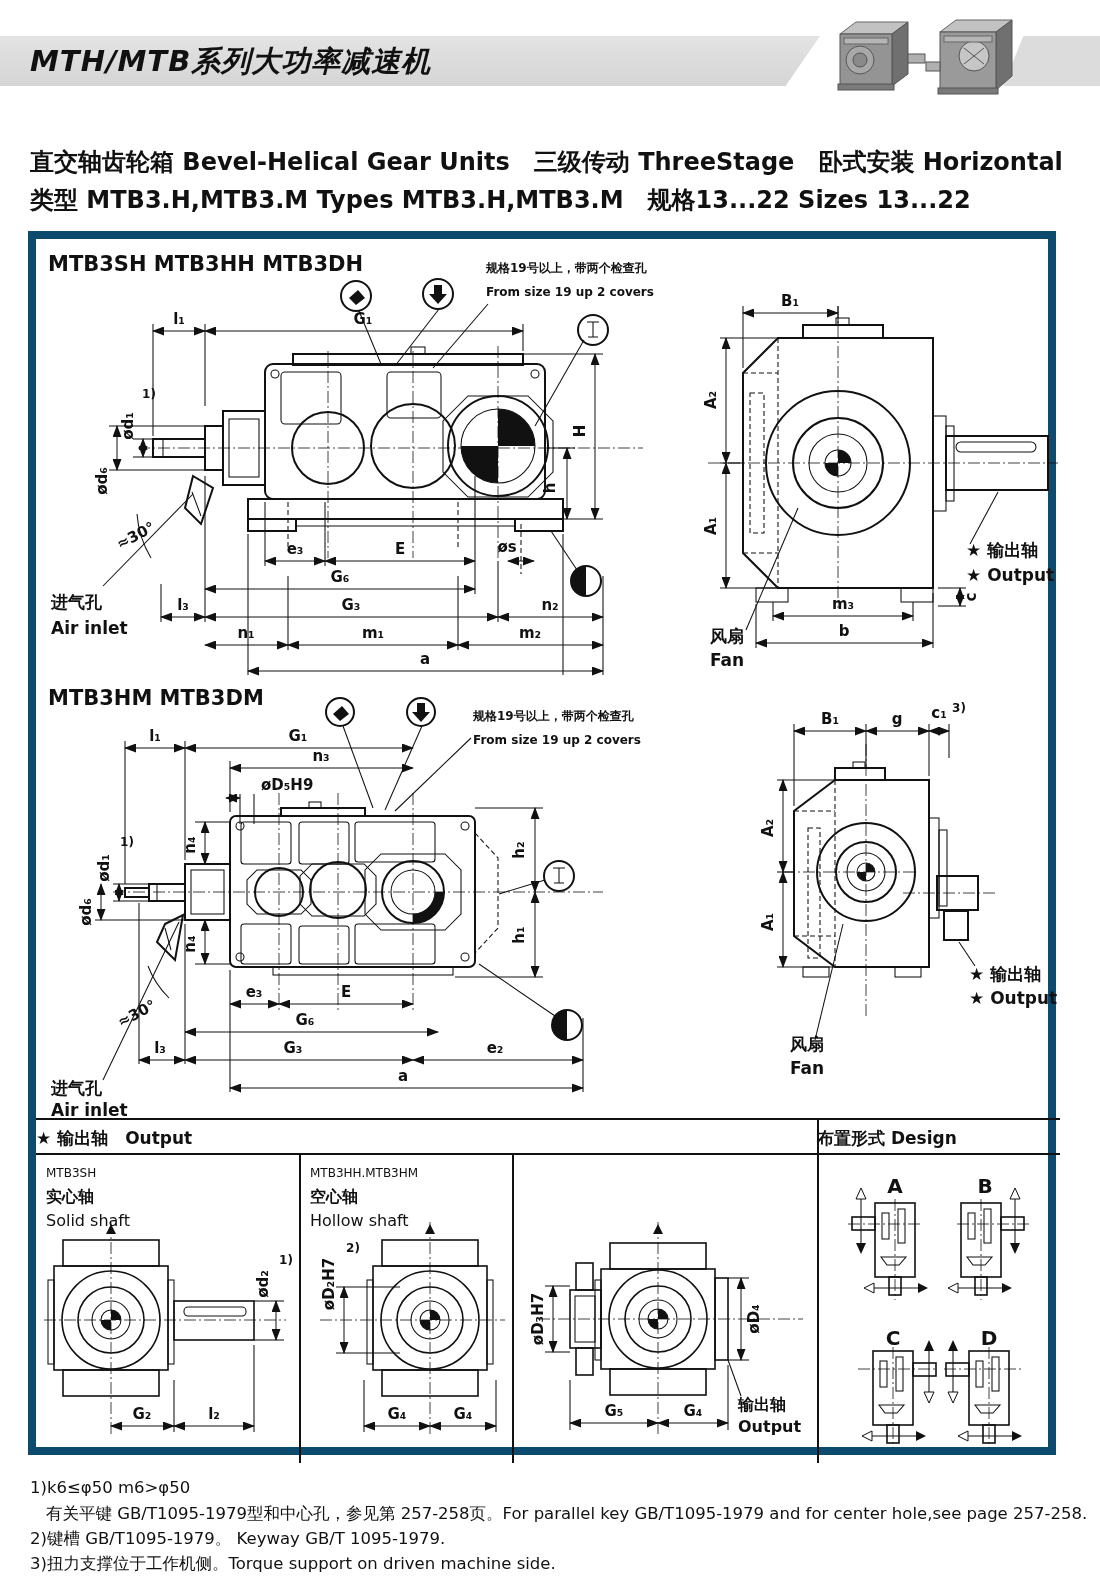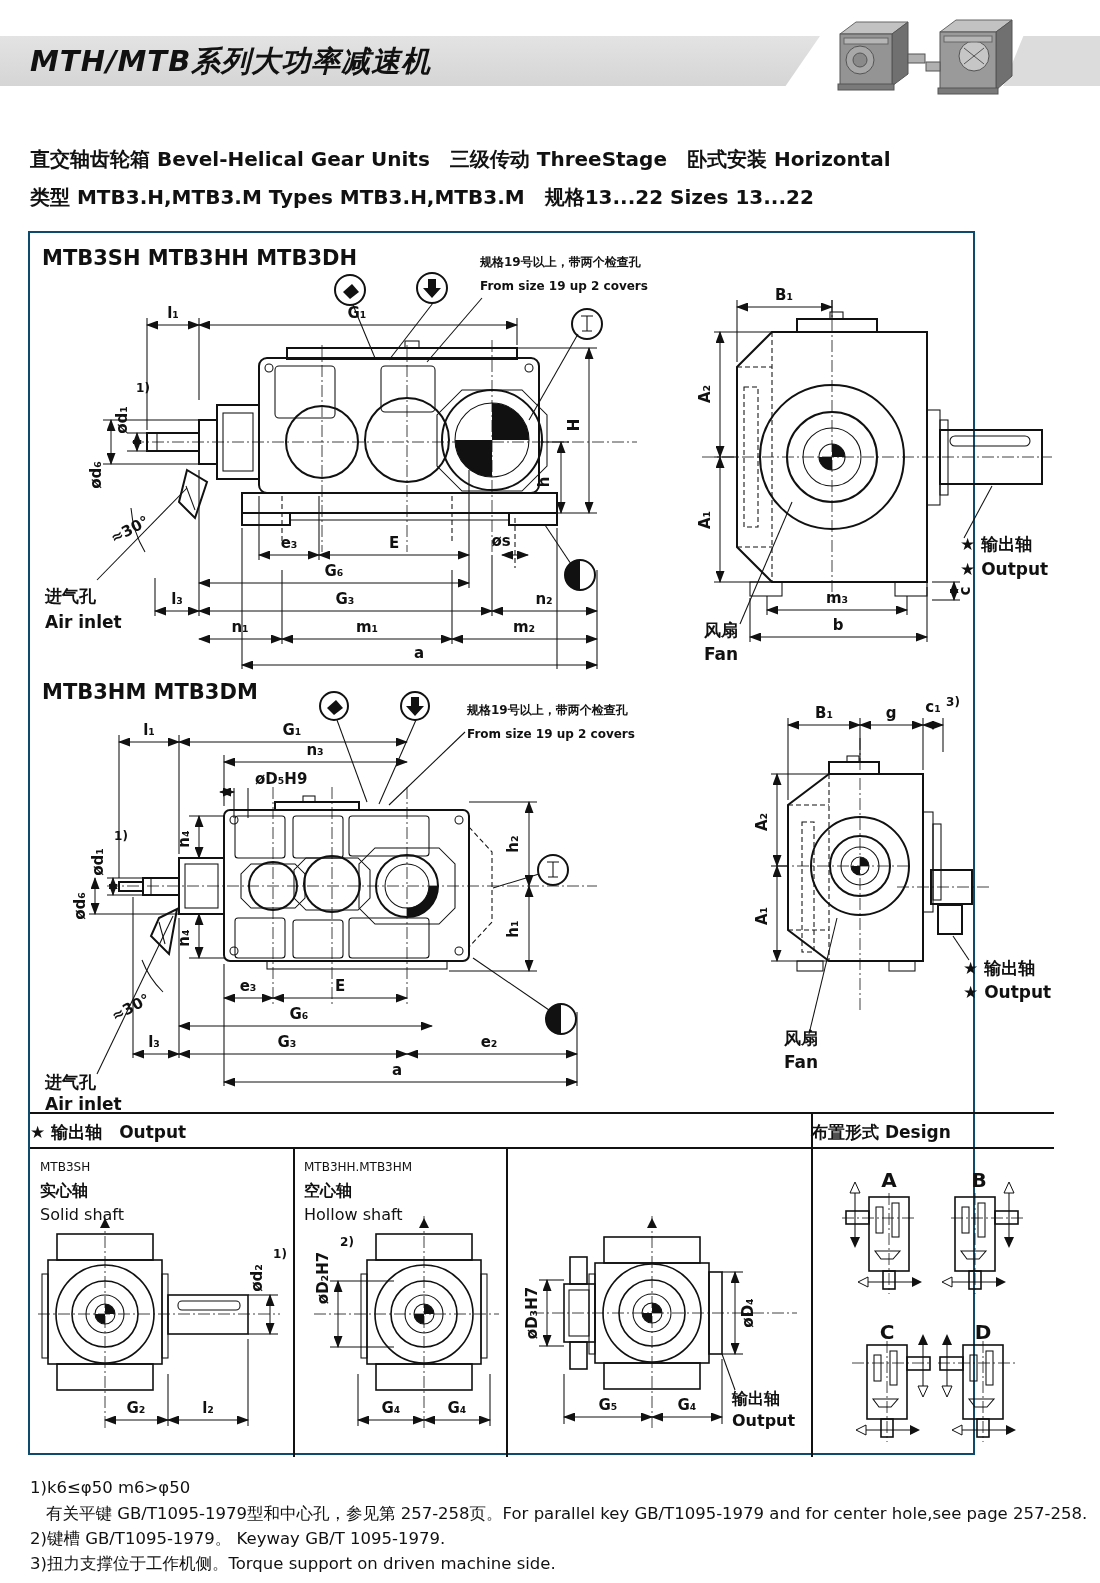--- a/index.html
+++ b/index.html
@@ -7,24 +7,24 @@
        font-family:"DejaVu Sans","Liberation Sans",sans-serif}
   .abs{position:absolute}
   
   .band1{position:absolute;left:0;top:36px;width:820px;height:50px;
          background:linear-gradient(#e3e3e3,#d5d5d5);
          clip-path:polygon(0 0,100% 0,95.8% 100%,0 100%)}
   .band2{position:absolute;left:1003px;top:36px;width:97px;height:50px;background:#dcdcdc;
          clip-path:polygon(21% 0,100% 0,100% 100%,0 100%)}
   .hdr-title{position:absolute;left:30px;top:42px;font-size:29px;font-weight:bold;
              font-style:italic;letter-spacing:1px;white-space:nowrap}
-  .intro{position:absolute;left:30px;font-size:20px;font-weight:bold;white-space:nowrap}
+  .intro{position:absolute;left:30px;font-size:24px;font-weight:bold;white-space:nowrap}
   
-  .main-box{position:absolute;left:28px;top:231px;width:947px;height:1224px;
-            border:2px solid #0c4a6e;box-sizing:border-box}
+  .main-box{position:absolute;left:28px;top:231px;width:1028px;height:1224px;
+            border:8px solid #0c4a6e;box-sizing:border-box}
   .sec-title{position:absolute;font-size:21px;font-weight:bold;white-space:nowrap}
   .note{position:absolute;font-size:12px;font-weight:bold;line-height:24px;white-space:nowrap}
   
   .hline{position:absolute;background:#111;height:2px}
   .vline{position:absolute;background:#111;width:2px}
   .tbl-hdr{position:absolute;text-align:left;font-size:17px;font-weight:bold}
   .cellhead{position:absolute;font-size:16px;line-height:24px;white-space:nowrap}
   .cellhead .model{font-size:12px;font-weight:normal}
   .cellhead .zh{font-weight:bold}
   

